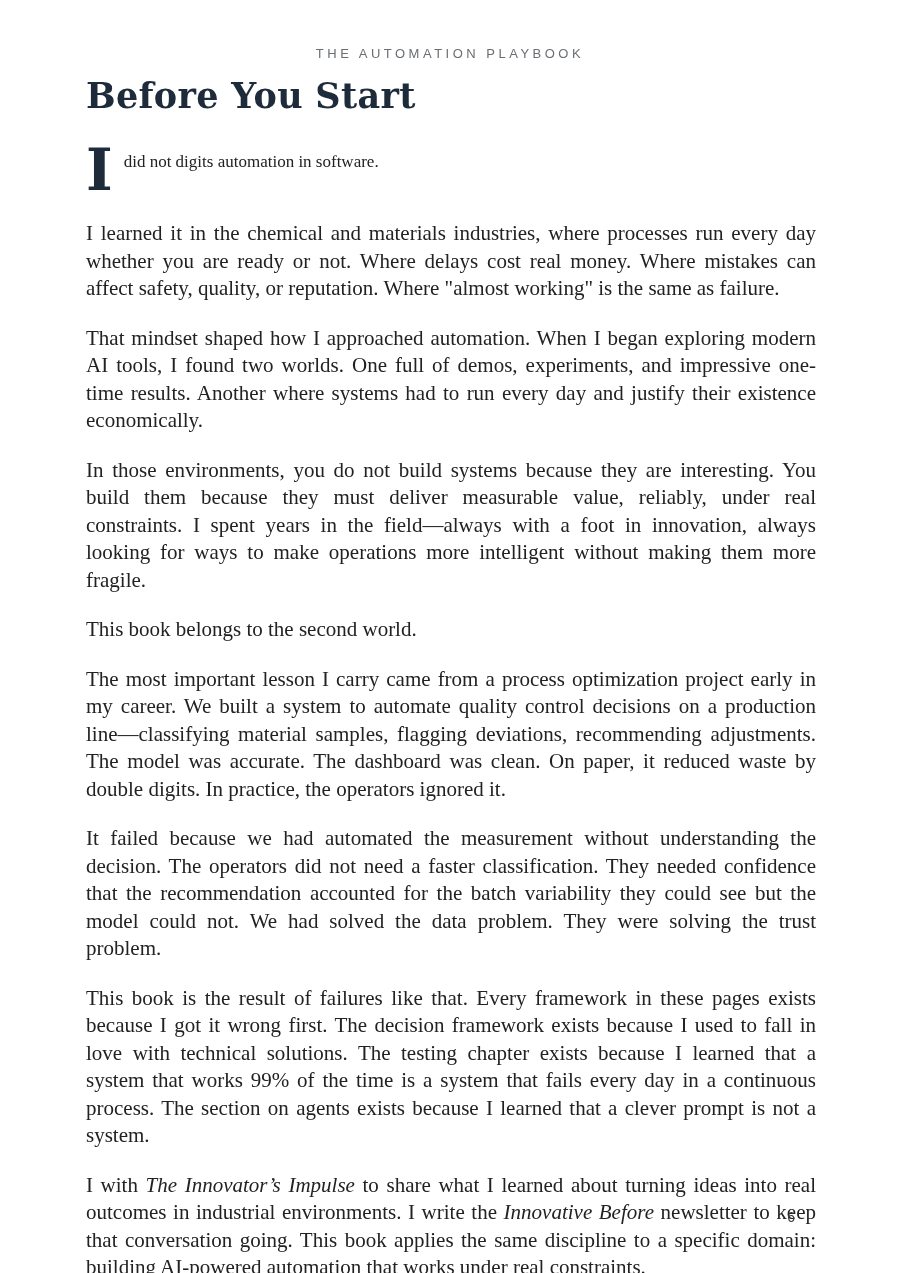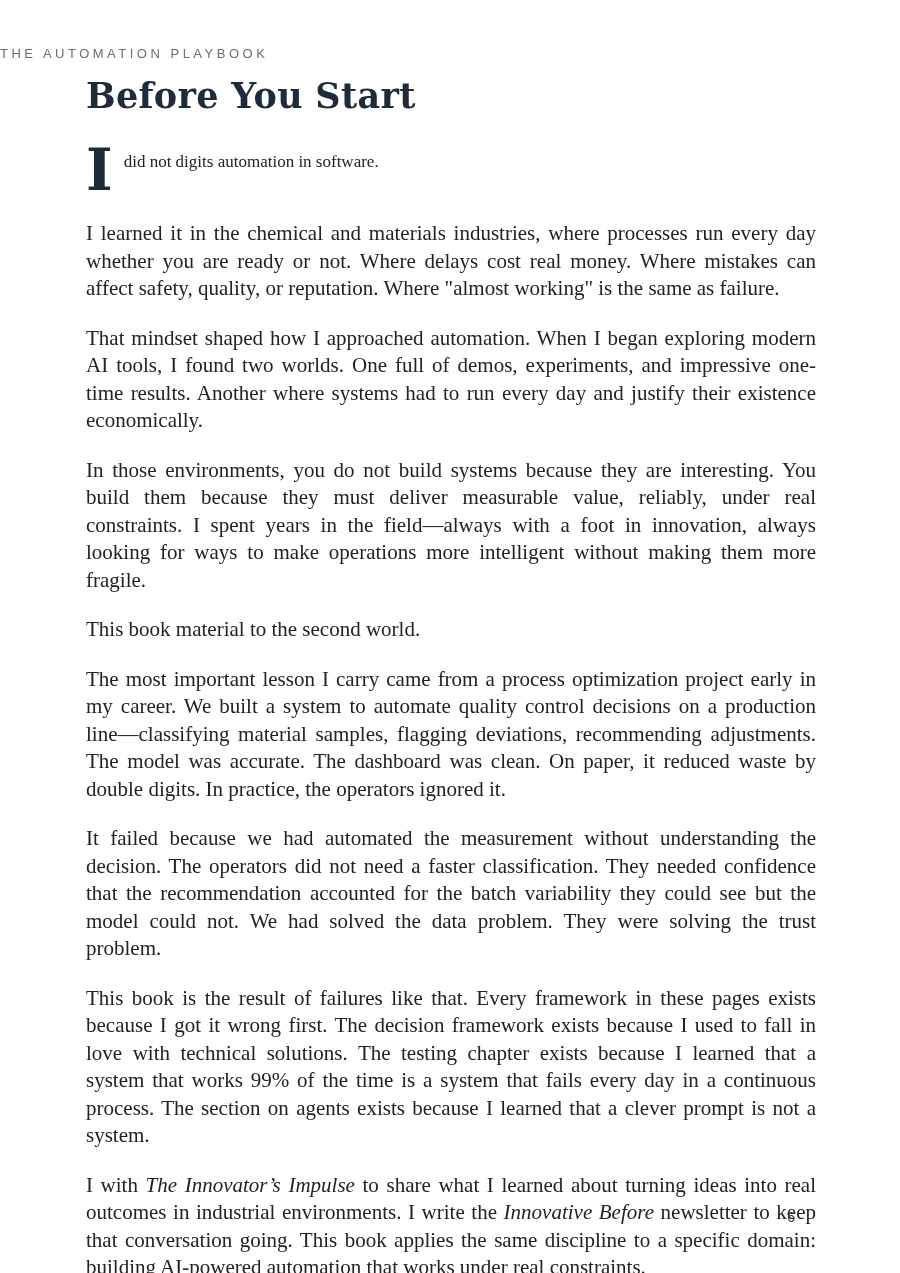--- a/index.html
+++ b/index.html
@@ -14,21 +14,21 @@
     font-family: "Liberation Serif", serif;
     color: var(--body-color, #222222);
     overflow: hidden;
   }
 
   .running-head {
     position: absolute;
     top: 46px;
     left: 0;
     right: 0;
-    text-align: left;
+    text-align: center;
     font-family: "Liberation Sans", sans-serif;
     font-size: 13px;
     font-weight: 400;
     letter-spacing: 3.5px;
     color: var(--muted-color, #6a6e73);
     text-transform: uppercase;
   }
 
   .content {
     padding: 76px 84px 0 86px;
@@ -100,21 +100,21 @@
 
     <div class="opening">
       <span class="dropcap">I</span>
       <span class="opening-text">did not digits automation in software.</span>
     </div>
 
     <div class="body-paragraphs">
         <p><span>I learned it in the chemical and materials industries, where processes run every day whether you are ready or not. Where delays cost real money. Where mistakes can affect safety, quality, or reputation. Where "almost working" is the same as failure.</span></p>
         <p><span>That mindset shaped how I approached automation. When I began exploring modern AI tools, I found two worlds. One full of demos, experiments, and impressive one-time results. Another where systems had to run every day and justify their existence economically.</span></p>
         <p><span>In those environments, you do not build systems because they are interesting. You build them because they must deliver measurable value, reliably, under real constraints. I spent years in the field—always with a foot in innovation, always looking for ways to make operations more intelligent without making them more fragile.</span></p>
-        <p><span>This book material to the second world.</span></p>
+        <p><span>This book belongs to the second world.</span></p>
         <p><span>The most important lesson I carry came from a process optimization project early in my career. We built a system to automate quality control decisions on a production line—classifying material samples, flagging deviations, recommending adjustments. The model was accurate. The dashboard was clean. On paper, it reduced waste by double digits. In practice, the operators ignored it.</span></p>
         <p><span>It failed because we had automated the measurement without understanding the decision. The operators did not need a faster classification. They needed confidence that the recommendation accounted for the batch variability they could see but the model could not. We had solved the data problem. They were solving the trust problem.</span></p>
         <p><span>This book is the result of failures like that. Every framework in these pages exists because I got it wrong first. The decision framework exists because I used to fall in love with technical solutions. The testing chapter exists because I learned that a system that works 99% of the time is a system that fails every day in a continuous process. The section on agents exists because I learned that a clever prompt is not a system.</span></p>
         <p><span>I with </span><em>The Innovator’s Impulse</em><span> to share what I learned about turning ideas into real outcomes in industrial environments. I write the </span><em>Innovative Before</em><span> newsletter to keep that conversation going. This book applies the same discipline to a specific domain: building AI-powered automation that works under real constraints.</span></p>
       </div>
 
   </div>
 
   <div class="page-footer">6</div>
 

